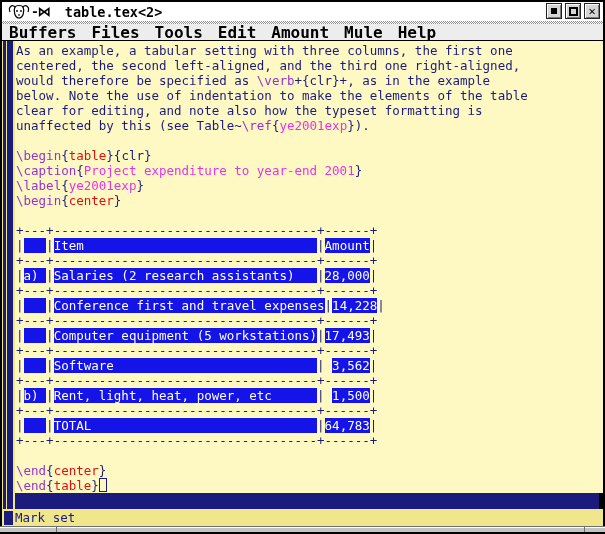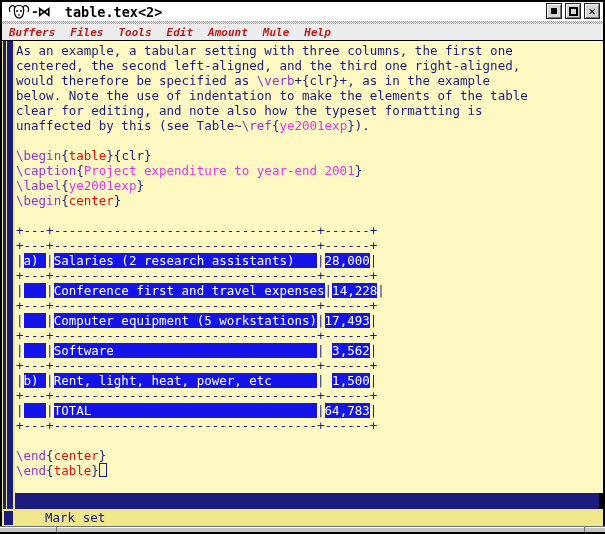--- a/index.html
+++ b/index.html
@@ -28,21 +28,21 @@
     position:absolute; left:2px; top:21px; right:2px; height:3px;
     background:repeating-conic-gradient(#8f8f8f 0% 25%, #ffffff 0% 50%);
     background-size:2px 2px;
   }
   
   .menubar {
     position:absolute; left:2px; top:24px; right:2px; height:17px; background:#ededed;
     border-bottom:1px solid #000; box-sizing:border-box;
     display:flex; align-items:center; padding-left:7px;
   }
-  .menu-item { font-size:11px; font-weight:bold; color:#b91c1c; margin-right:15px; cursor:default; white-space:pre;font-style:italic; }
+  .menu-item { font-size:16px; font-weight:bold; color:#000000; margin-right:15px; cursor:default; white-space:pre; }
   
   .content { position:absolute; left:2px; top:41px; right:2px; height:452px; background:#fef9c3; overflow:hidden; }
   .sbar {
     position:absolute; left:2px; top:41px; width:13px; height:468px;
     background:linear-gradient(90deg,#f0e68c 0 1px,#1b1b7e 1px 4px,#f0e68c 4px 5px,#1b1b7e 5px 11px,#f0e68c 11px 13px);
   }
   .text { position:absolute; left:14px; top:2px; right:0; }
   .bline { white-space:pre; font-size:12.5px; line-height:15px; height:15px; color:#1b1b7e; }
   .seg-d { color:#1b1b7e; }
   .seg-k { color:#9932cc;text-align:center; }
@@ -55,21 +55,21 @@
     position:absolute; left:15px; top:493px; right:6px; height:16px;
     background:#1b1b7e; color:#f0e68c; font-size:12.5px; line-height:16px;
     white-space:pre; overflow:hidden;
   }
   
   .minibuf { position:absolute; left:2px; top:509px; right:2px; height:17px; background:#f0e68c; }
   .mini-thumb {
     position:absolute; left:1px; top:1px; width:9px; height:14px;
     background:#1b1b7e; border:1px solid #f0e68c; box-sizing:content-box;
   }
-  .echo { position:absolute; left:13px; top:1px; font-size:12.5px; line-height:15px; color:#1b1b7e; white-space:pre;margin-left:30px; }
+  .echo { position:absolute; left:13px; top:1px; font-size:12.5px; line-height:15px; color:#1b1b7e; white-space:pre; }
   
   .bottomframe {
     position:absolute; left:0; right:0; top:526px; height:8px; background:#c4c4c4;
     border-top:1px solid #6e6e6e; border-bottom:2px solid #000; box-sizing:border-box;
     box-shadow:inset 0 1px 0 #ffffff;
   }
   .notch { position:absolute; top:0; bottom:0; width:1px; background:#6e6e6e; }
 </style>
 </head>
 <body>
@@ -121,20 +121,21 @@
         <div class="bline"><span class="seg-d">below. Note the use of indentation to make the elements of the table</span></div>
         <div class="bline"><span class="seg-d">clear for editing, and note also how the typeset formatting is</span></div>
         <div class="bline"><span class="seg-d">unaffected by this (see Table~</span><span class="seg-k">\ref</span><span class="seg-d">{</span><span class="seg-m">ye2001exp</span><span class="seg-d">}).</span></div>
         <div class="bline"><span class="seg-d"> </span></div>
         <div class="bline"><span class="seg-k">\begin</span><span class="seg-d">{</span><span class="seg-e">table</span><span class="seg-d">}{clr}</span></div>
         <div class="bline"><span class="seg-k">\caption</span><span class="seg-d">{</span><span class="seg-m">Project expenditure to year-end 2001</span><span class="seg-d">}</span></div>
         <div class="bline"><span class="seg-k">\label</span><span class="seg-d">{</span><span class="seg-m">ye2001exp</span><span class="seg-d">}</span></div>
         <div class="bline"><span class="seg-k">\begin</span><span class="seg-d">{</span><span class="seg-e">center</span><span class="seg-d">}</span></div>
         <div class="bline"><span class="seg-d"> </span></div>
         <div class="bline"><span class="seg-d">+---+-----------------------------------+------+</span></div>
+        <div class="bline"><span class="seg-d">|</span><span class="seg-c">   </span><span class="seg-d">|</span><span class="seg-c">Item                               </span><span class="seg-d">|</span><span class="seg-c">Amount</span><span class="seg-d">|</span></div>
         <div class="bline"><span class="seg-d">+---+-----------------------------------+------+</span></div>
         <div class="bline"><span class="seg-d">|</span><span class="seg-c">a) </span><span class="seg-d">|</span><span class="seg-c">Salaries (2 research assistants)   </span><span class="seg-d">|</span><span class="seg-c">28,000</span><span class="seg-d">|</span></div>
         <div class="bline"><span class="seg-d">+---+-----------------------------------+------+</span></div>
         <div class="bline"><span class="seg-d">|</span><span class="seg-c">   </span><span class="seg-d">|</span><span class="seg-c">Conference first and travel expenses</span><span class="seg-d">|</span><span class="seg-c">14,228</span><span class="seg-d">|</span></div>
         <div class="bline"><span class="seg-d">+---+-----------------------------------+------+</span></div>
         <div class="bline"><span class="seg-d">|</span><span class="seg-c">   </span><span class="seg-d">|</span><span class="seg-c">Computer equipment (5 workstations)</span><span class="seg-d">|</span><span class="seg-c">17,493</span><span class="seg-d">|</span></div>
         <div class="bline"><span class="seg-d">+---+-----------------------------------+------+</span></div>
         <div class="bline"><span class="seg-d">|</span><span class="seg-c">   </span><span class="seg-d">|</span><span class="seg-c">Software                           </span><span class="seg-d">| </span><span class="seg-c">3,562</span><span class="seg-d">|</span></div>
         <div class="bline"><span class="seg-d">+---+-----------------------------------+------+</span></div>
         <div class="bline"><span class="seg-d">|</span><span class="seg-c">b) </span><span class="seg-d">|</span><span class="seg-c">Rent, light, heat, power, etc      </span><span class="seg-d">| </span><span class="seg-c">1,500</span><span class="seg-d">|</span></div>

